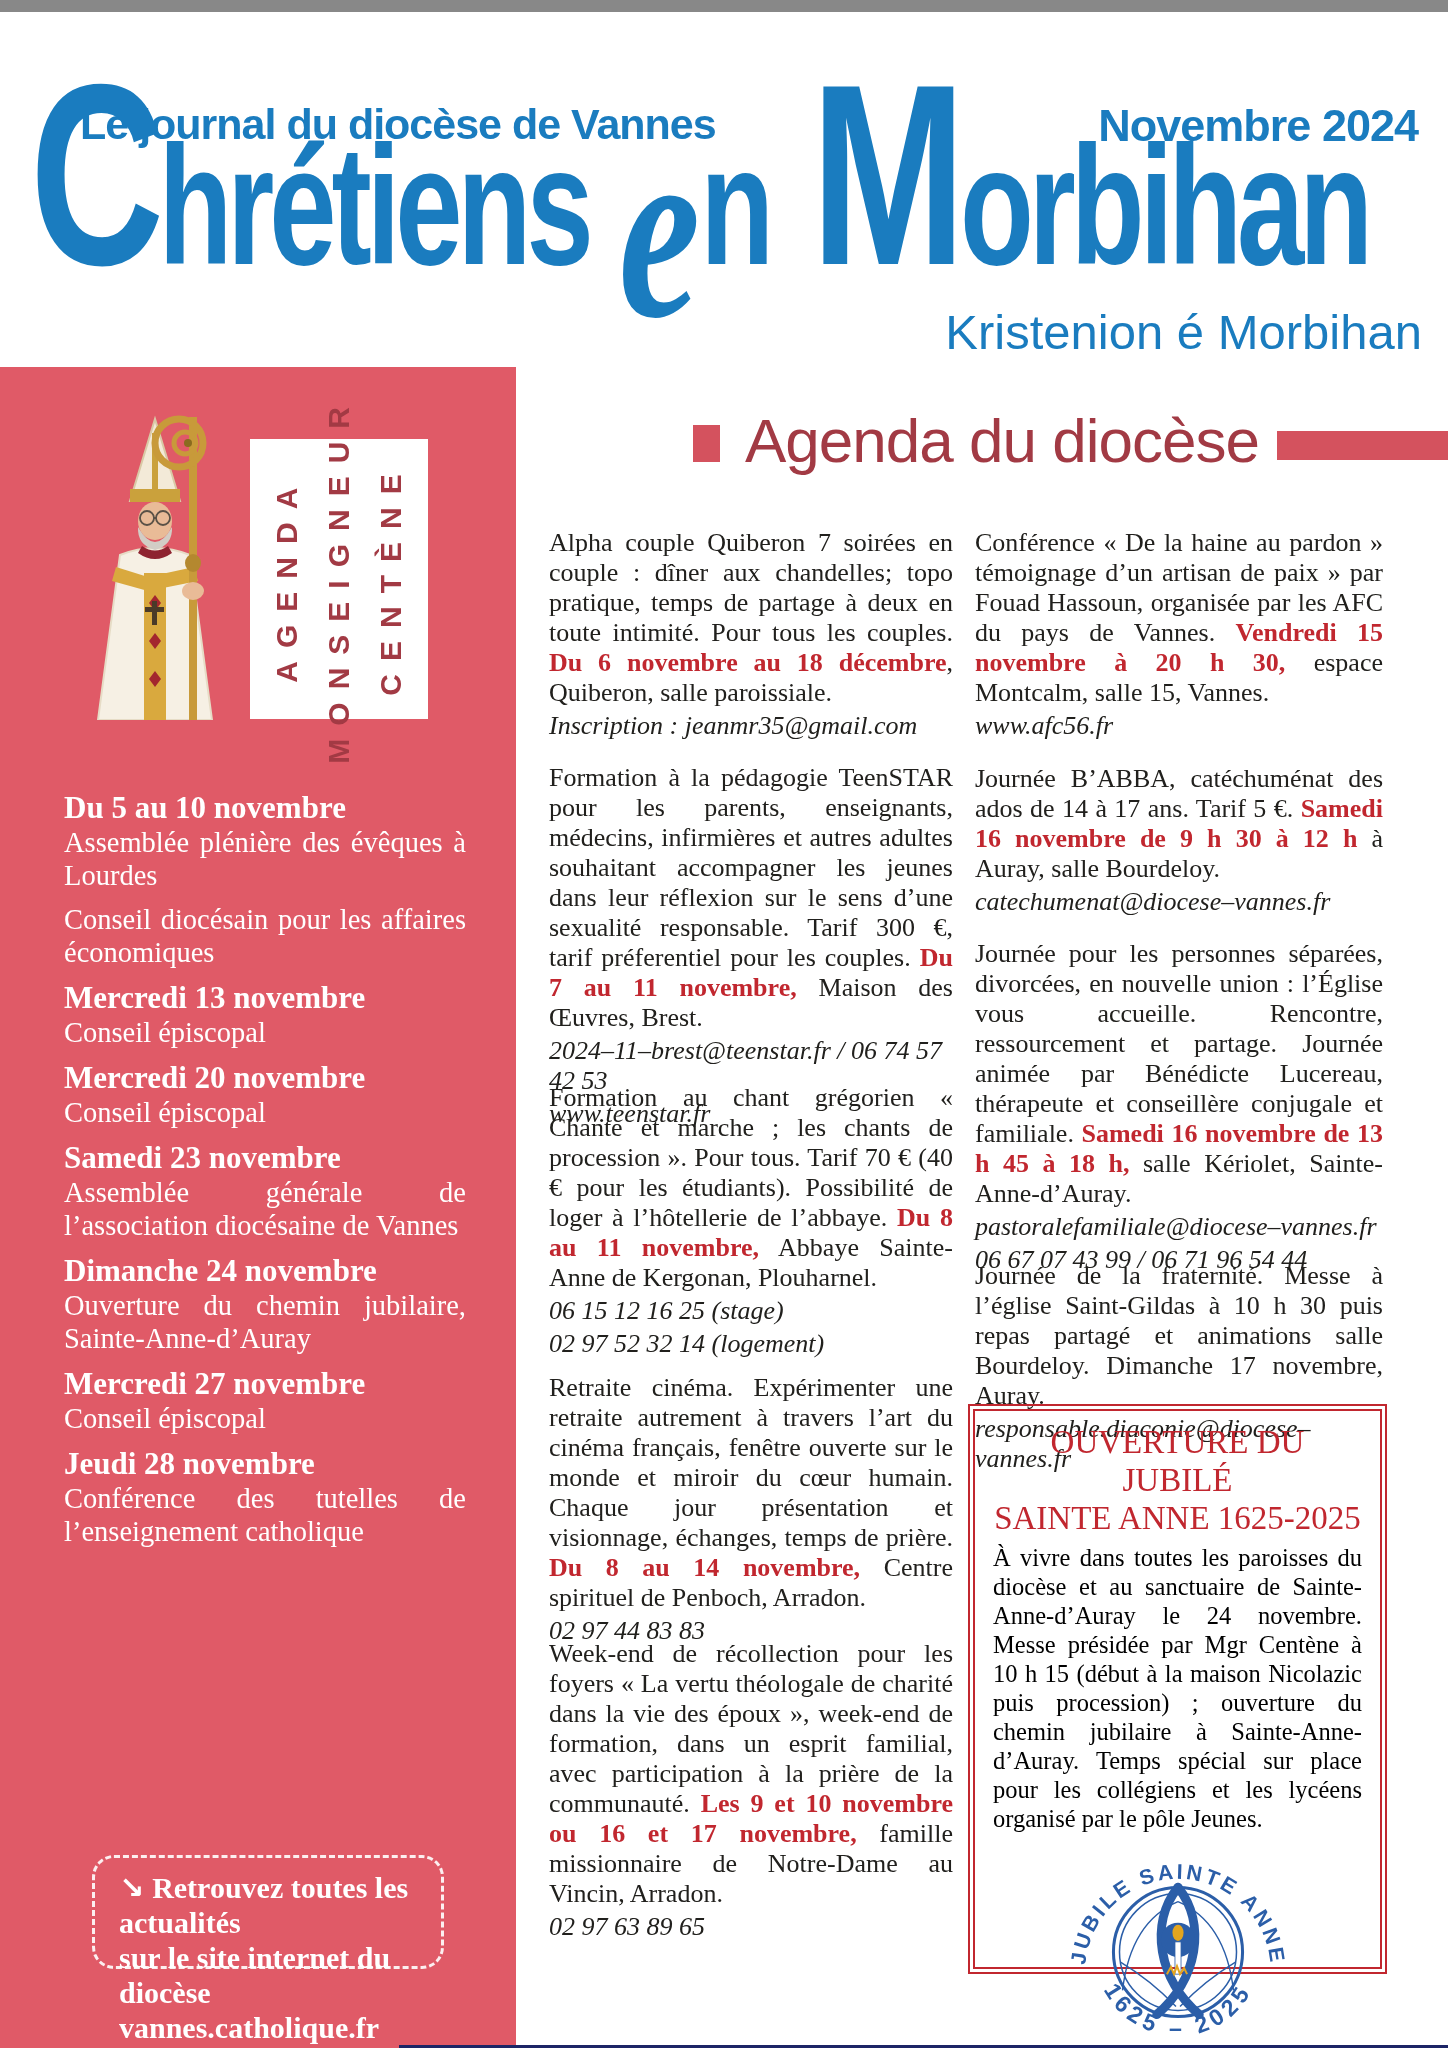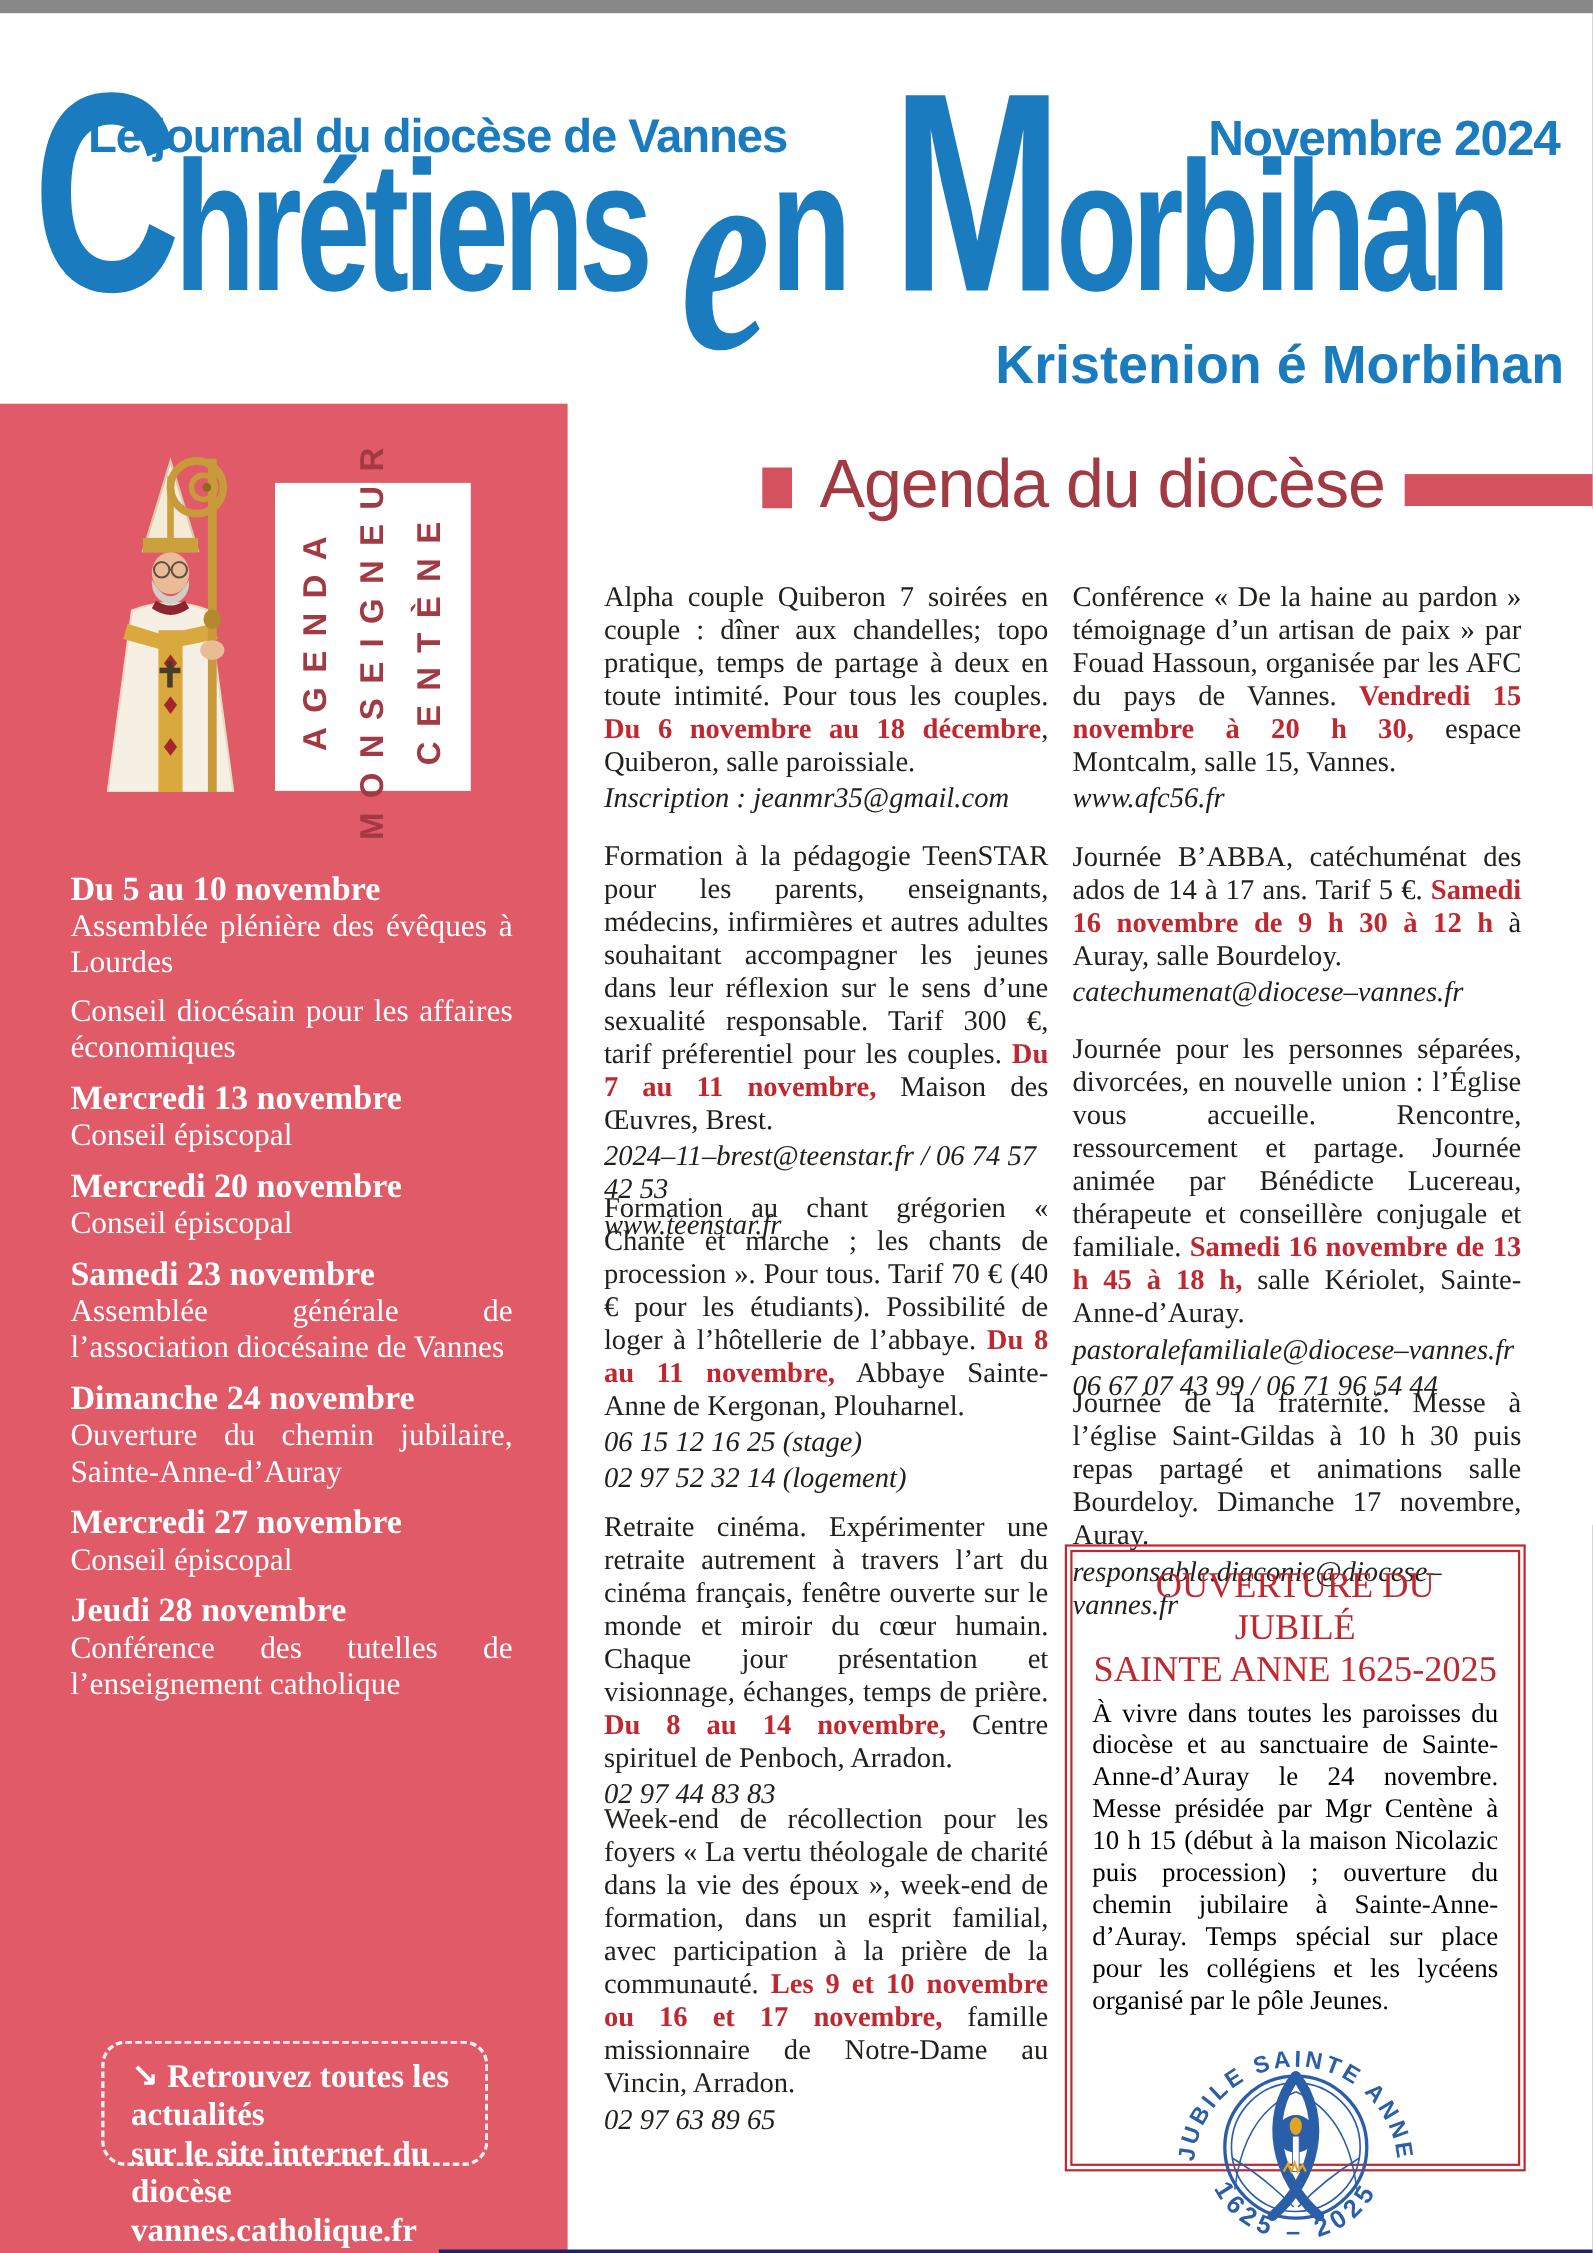--- a/index.html
+++ b/index.html
@@ -15,21 +15,21 @@
   
   #masthead{position:absolute;left:30px;top:34px;white-space:nowrap;color:var(--brand-blue);
             font-family:"Liberation Sans",sans-serif;font-weight:bold;
             transform:scaleX(.72);transform-origin:0 0;}
   .mh-cap{font-size:258px;line-height:1;letter-spacing:-8px;}
   .mh-low{font-size:168px;line-height:1;letter-spacing:-7px;}
   .mh-e{display:inline-block;font-family:"Liberation Serif",serif;font-style:italic;
         font-size:255px;line-height:1;transform:translateY(52px);margin-left:42px;}
   .mh-n{font-size:168px;line-height:1;letter-spacing:-7px;margin-right:58px;}
   .subtitle{position:absolute;right:26px;top:292px;font-family:"Liberation Sans",sans-serif;
-            font-weight:bold;font-size:49px;color:var(--brand-blue);letter-spacing:0;}
+            font-weight:normal;font-size:49px;color:var(--brand-blue);letter-spacing:0;}
 
   
   .sidebar{position:absolute;left:0;top:355px;width:516px;height:1693px;background:var(--sidebar-red);}
   .bishop{position:absolute;left:60px;top:38px;width:190px;height:315px;}
   .agenda-box{position:absolute;left:250px;top:72px;width:178px;height:280px;background:#fff;
               display:flex;align-items:center;justify-content:center;}
   .agenda-box-inner{writing-mode:vertical-rl;transform:rotate(180deg);
                     font-family:"Liberation Sans",sans-serif;font-weight:bold;
                     color:var(--deep-red);font-size:30px;letter-spacing:13px;line-height:52px;
                     text-align:center;}

